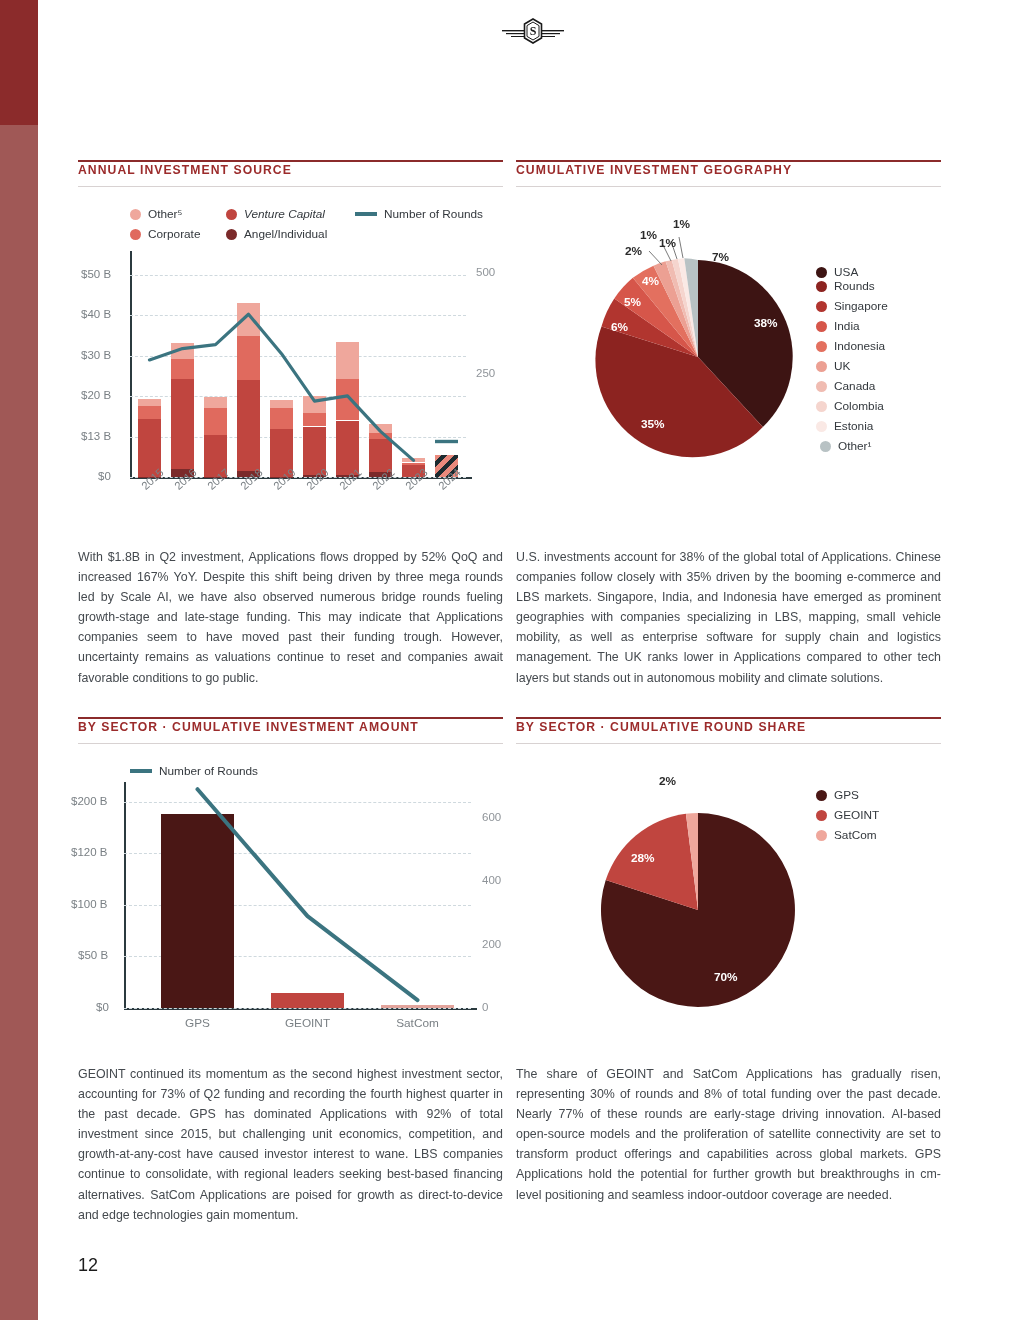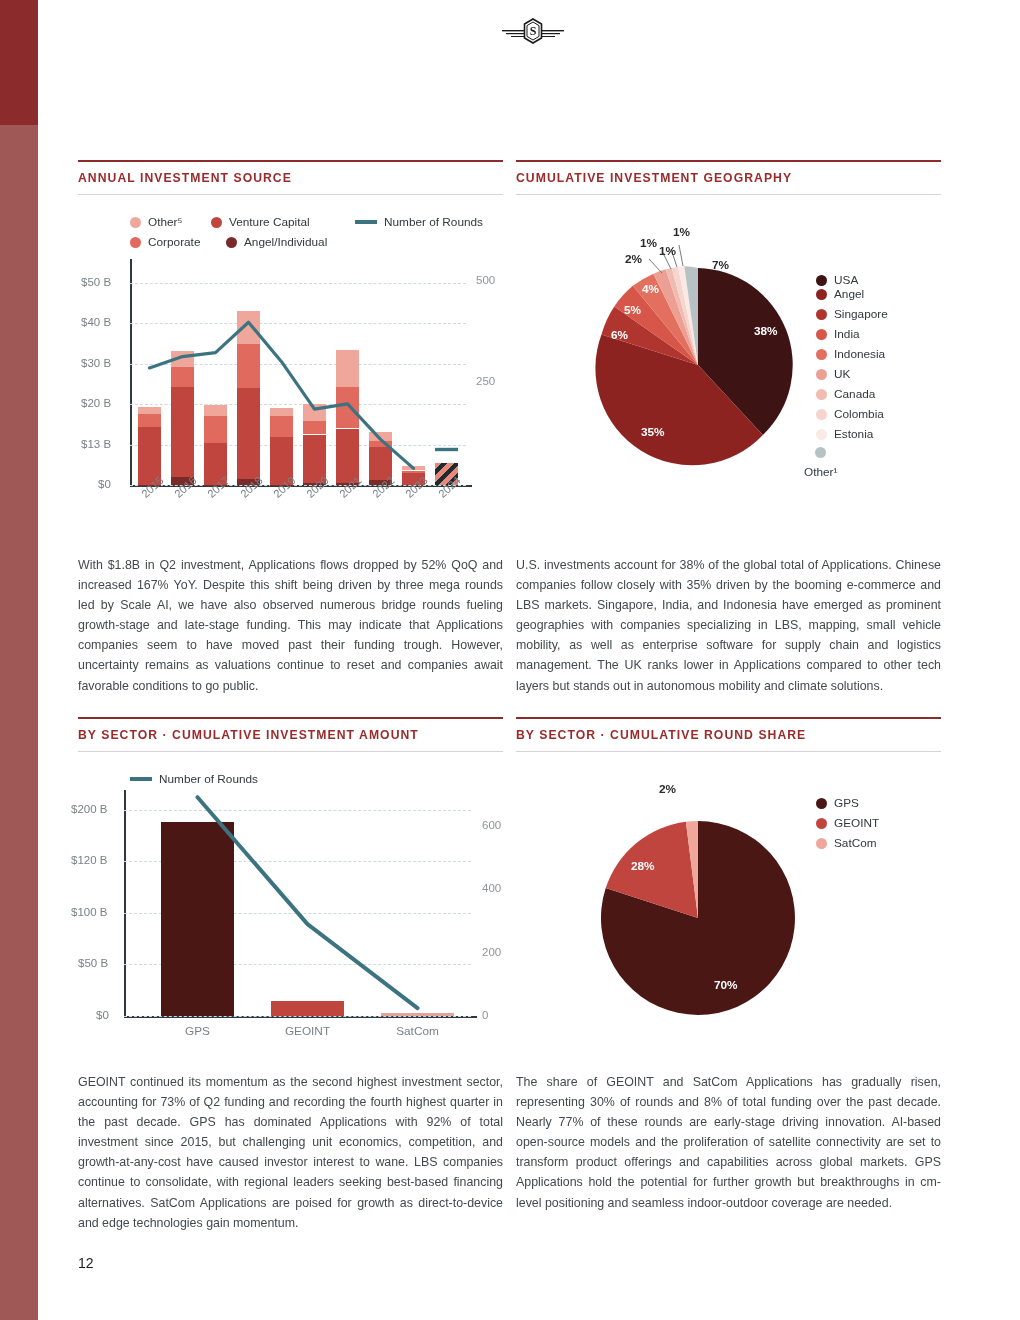--- a/index.html
+++ b/index.html
@@ -30,21 +30,21 @@
   #page-title {
     font-size:46px; font-weight:bold; color:#9B2B2B;
     letter-spacing:-0.5px; line-height:1.05; margin:0;
   }
   #page-subtitle {
     font-size:16.5px; color:#1c1c1c; margin:10px 0 0 0; font-weight:400;
   }
 
   
   .panel { position:absolute; }
-  .panel-head { border-top:2.5px solid #8B2B2B; padding-top:9px; }
+  .panel-head { border-top:2.5px solid #8B2B2B; padding-top:1px; }
   .panel-title {
     font-size:12.2px; font-weight:bold; color:#9B2B2B;
     letter-spacing:1.05px; white-space:nowrap;
   }
   .panel-rule { border-bottom:1px solid #d8d2d2; margin-top:9px; }
 
   .para {
     font-size:12.4px; line-height:1.62; color:#44494e;
     text-align:justify; margin:0;
   }
@@ -66,21 +66,21 @@
     transform:rotate(-42deg); transform-origin:left top; white-space:nowrap;
   }
   .cat-label { position:absolute; font-size:11.8px; color:#7a8085; text-align:center; }
 
   .pie-label { position:absolute; font-size:11.8px; font-weight:600; white-space:nowrap; }
   .pie-label.on-dark { color:#ffffff; }
   .pie-label.on-light { color:#2b2b2b; }
 
   #page-number {
     position:absolute; left:40px; top:1255px;
-    font-size:14px; color:#1c1c1c;
+    font-size:18px; color:#1c1c1c;
   }
 </style>
 </head>
 <body>
 
 <div id="left-spine">
   <div class="top"></div>
   <div class="body"></div>
 </div>
 
@@ -112,21 +112,21 @@
     <div class="chart" style="margin-top:18px; width:425px; height:300px;">
 
       <div class="legend-row" style="left:52px; top:2px;">
         <span class="legend-dot" style="background:#EFA79C;"></span>
         <span>Other⁵</span>
       </div>
       <div class="legend-row" style="left:52px; top:22px;">
         <span class="legend-dot" style="background:#E06A5E;"></span>
         <span>Corporate</span>
       </div>
-      <div class="legend-row" style="left:133px; top:2px;">
+      <div class="legend-row" style="left:148px; top:2px;font-style:italic;">
         <span class="legend-dot" style="background:#C0453F;"></span>
         <span>Venture Capital</span>
       </div>
       <div class="legend-row" style="left:148px; top:22px;">
         <span class="legend-dot" style="background:#7B2A2A;"></span>
         <span>Angel/Individual</span>
       </div>
       <div class="legend-row" style="left:277px; top:2px;">
         <span class="legend-line"></span>
         <span>Number of Rounds</span>
@@ -265,21 +265,21 @@
       <div class="pie-label on-light" style="left:143px; top:31px;">1%</div>
       <div class="pie-label on-light" style="left:157px; top:12px;">1%</div>
       <div class="pie-label on-light" style="left:196px; top:45px;">7%</div>
 
       <div class="legend-row" style="left:300px; top:60px;">
         <span class="legend-dot" style="background:#3D1413;"></span>
         <span>USA</span>
         </div>
       <div class="legend-row" style="left:300px; top:74px;">
         <span class="legend-dot" style="background:#8C2320;"></span>
-        <span>Angel</span>
+        <span>Rounds</span>
         </div>
       <div class="legend-row" style="left:300px; top:94px;">
         <span class="legend-dot" style="background:#B1352F;"></span>
         <span>Singapore</span>
         </div>
       <div class="legend-row" style="left:300px; top:114px;">
         <span class="legend-dot" style="background:#D6564A;"></span>
         <span>India</span>
         </div>
       <div class="legend-row" style="left:300px; top:134px;justify-content:flex-end;">
@@ -295,21 +295,21 @@
         <span>Canada</span>
         </div>
       <div class="legend-row" style="left:300px; top:194px;">
         <span class="legend-dot" style="background:#F5D5CE;"></span>
         <span>Colombia</span>
         </div>
       <div class="legend-row" style="left:300px; top:214px;">
         <span class="legend-dot" style="background:#FAE9E5;"></span>
         <span>Estonia</span>
         </div>
-      <div class="legend-row" style="left:288px; top:234px;flex-direction:column;">
+      <div class="legend-row" style="left:304px; top:234px;">
         <span class="legend-dot" style="background:#B8C2C4;"></span>
         <span>Other¹</span>
         </div>
     </div>
 
     <p class="para" style="margin-top:42px;">U.S. investments account for 38% of the global total of Applications. Chinese companies follow closely with 35% driven by the booming e-commerce and LBS markets. Singapore, India, and Indonesia have emerged as prominent geographies with companies specializing in LBS, mapping, small vehicle mobility, as well as enterprise software for supply chain and logistics management. The UK ranks lower in Applications compared to other tech layers but stands out in autonomous mobility and climate solutions.</p>
   </div>
 
   <div class="panel" style="left:40px; top:717px; width:425px;">
     <div class="panel-head">

